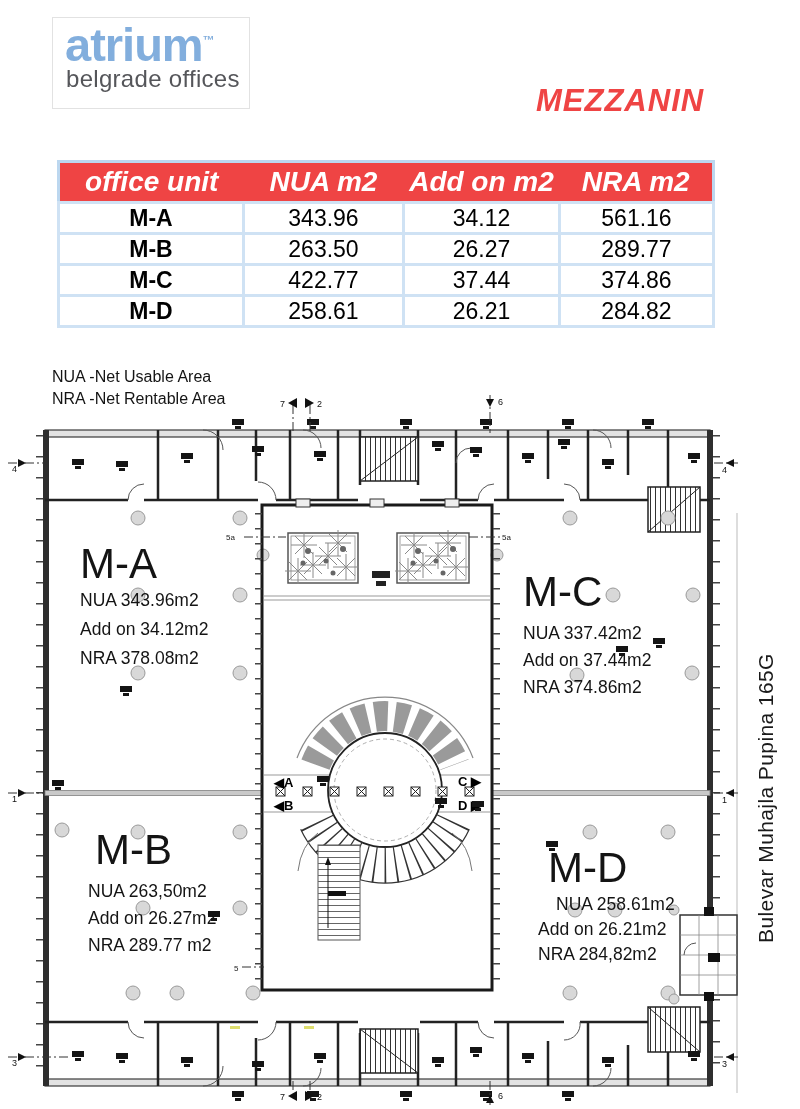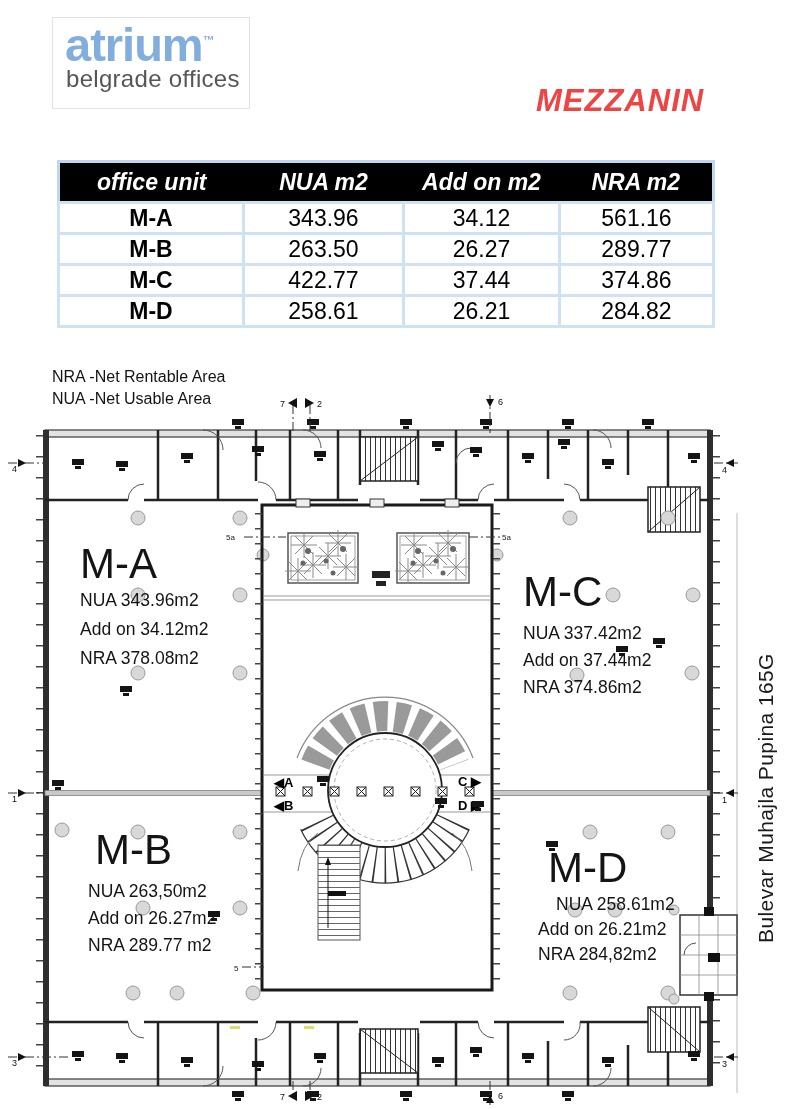--- a/index.html
+++ b/index.html
@@ -11,22 +11,22 @@
   .logo-brand{margin:2px 0 0 12px;font-size:47px;font-weight:bold;letter-spacing:-1px;
         color:#82aedd;line-height:1.05;}
   .logo-brand sup{font-size:12px;letter-spacing:0;}
   .logo-sub{margin:-4px 0 0 13px;font-size:24px;color:#55565a;letter-spacing:.3px;}
   
   .title{position:absolute;left:536px;top:83px;margin:0;font-size:31px;font-weight:bold;
         font-style:italic;letter-spacing:1px;color:#ef4444;}
   
   table.area{position:absolute;left:57px;top:160px;width:655px;border-collapse:collapse;
         table-layout:fixed;border:3px solid #bcd7ef;}
-  table.area th{background:#000000;color:#fff;font-style:italic;font-weight:bold;
-        font-size:23px;height:36px;border:0;}
+  table.area th{background:#ef4444;color:#fff;font-style:italic;font-weight:bold;
+        font-size:28px;height:36px;border:0;}
   table.area td{background:#fff;font-size:23px;text-align:center;height:28px;
         border:3px solid #cfe2f4;padding:0;color:#000;}
   table.area td.unit{font-weight:bold;}
   table.area tr.total td.unit{font-weight:bold;}
   
   .notes{position:absolute;left:52px;top:366px;font-size:16px;line-height:22px;color:#141414;}
   
   .plan-svg{position:absolute;left:8px;top:393px;}
   .unitlbl{position:absolute;color:#141414;}
   .unitlbl .uh{font-size:42px;font-weight:400;line-height:44px;margin:0;}
@@ -94,22 +94,22 @@
       <tr>
         <td class="unit">M-D</td>
         <td>258.61</td>
         <td>26.21</td>
         <td>284.82</td>
       </tr>
     </tbody>
   </table>
 
   <div class="notes">
+    <div>NUA -Net Usable Area</div>
     <div>NRA -Net Rentable Area</div>
-    <div>NUA -Net Usable Area</div>
   </div>
 
   <svg class="plan-svg" width="730" height="716" viewBox="0 0 730 716">
     <defs>
       <pattern id="hatch" width="5" height="8" patternUnits="userSpaceOnUse">
         <rect width="5" height="8" fill="#fff"></rect>
         <line x1="2.5" y1="0" x2="2.5" y2="8" stroke="#333" stroke-width="1"></line>
       </pattern>
       <g id="fx">
           <rect x="-6" y="-4" width="12" height="6" fill="#141414"></rect>

